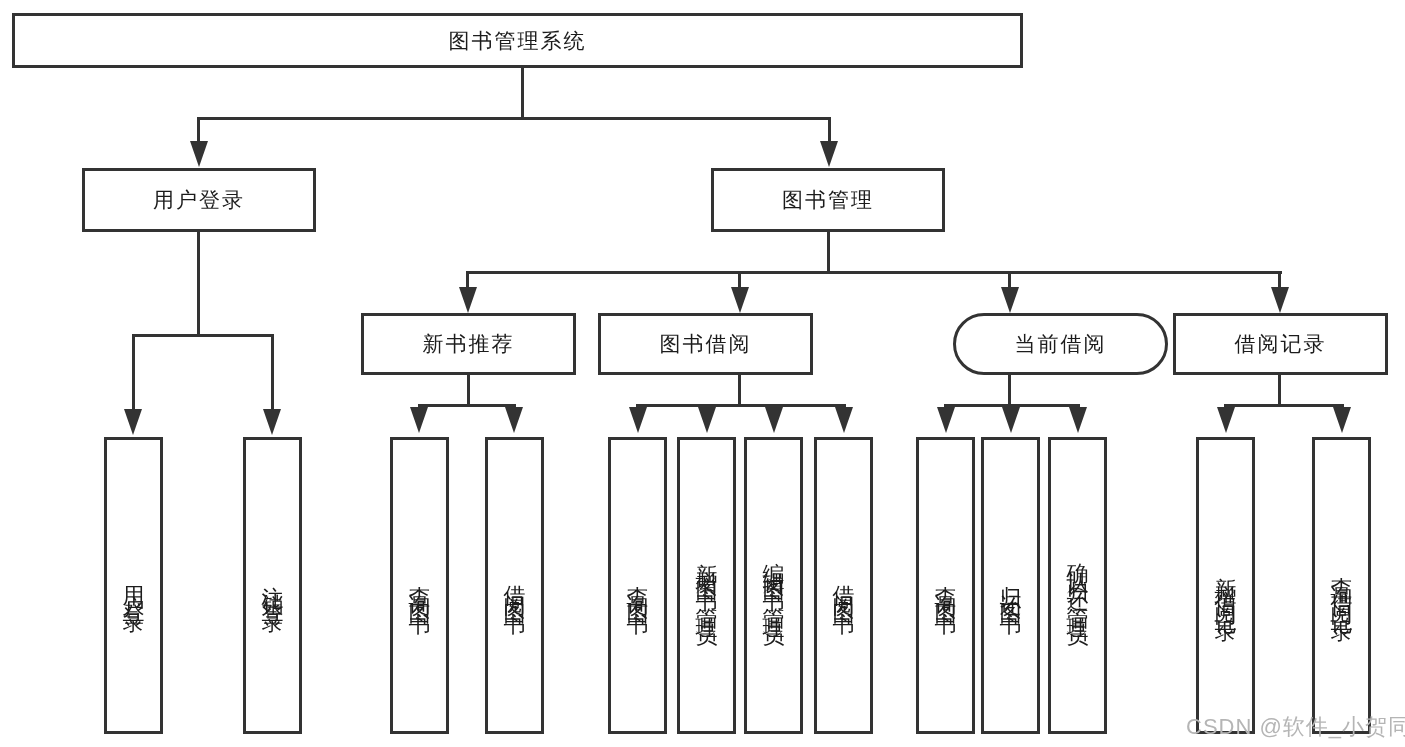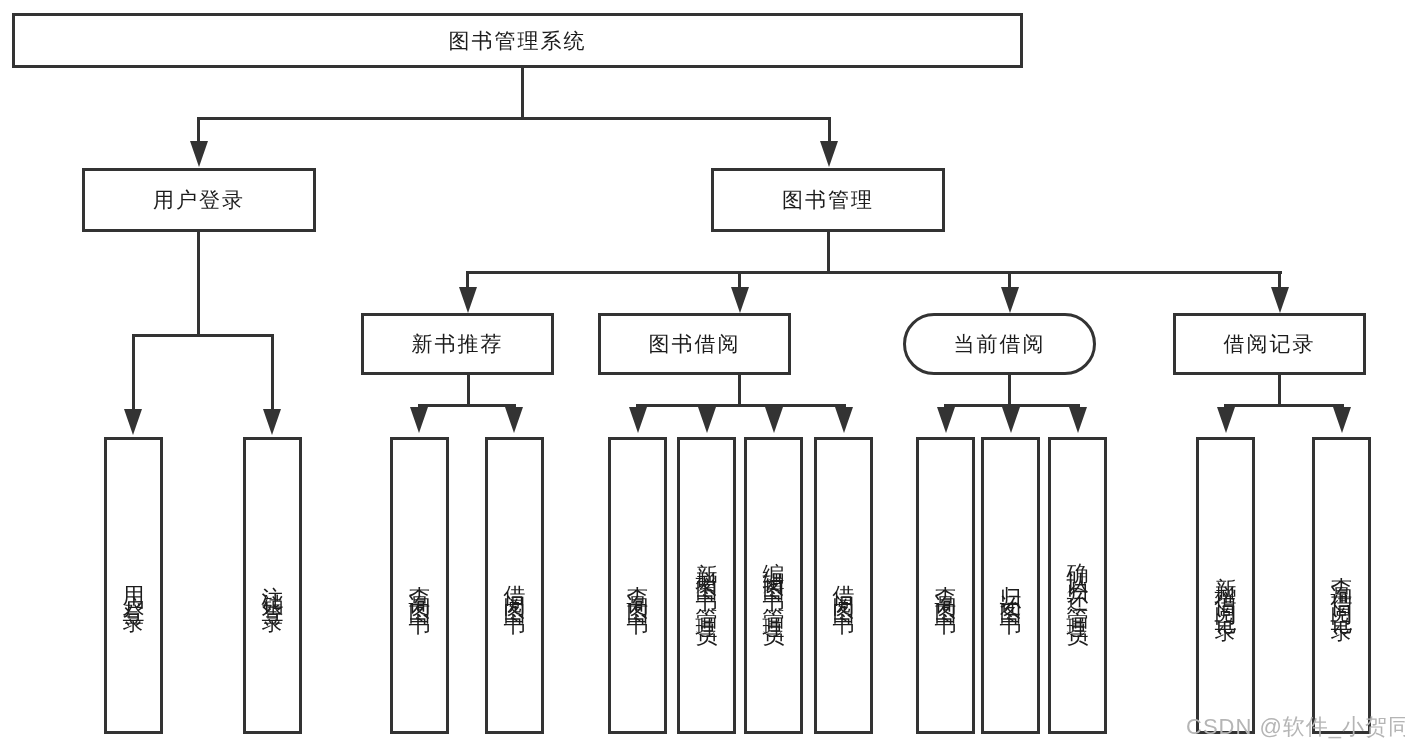--- a/index.html
+++ b/index.html
@@ -29,21 +29,21 @@
   .vlabel {
     writing-mode: vertical-rl;
     text-orientation: mixed;
     font-size: 22px;
     letter-spacing: 9px;
     line-height: 1;
     color: #1c1c1c;
   }
   .root  { left: 12px;  top: 13px;  width: 1011px; height: 55px; }
   .l2    { top: 168px; width: 234px; height: 64px; }
-  .l3    { top: 313px; width: 193px; height: 62px; }
+  .l3    { top: 313px; width: 215px; height: 62px; }
   .leaf  { top: 437px; width: 59px;  height: 297px; }
   .line {
     position: absolute;
     background: #333333;
   }
   .arrow {
     position: absolute;
     width: 0; height: 0;
     border-left: 9px solid transparent;
     border-right: 9px solid transparent;
@@ -100,21 +100,21 @@
   <div class="arrow" style="left:1001px; top:287px;"></div>
   <div class="line" style="left:1278px; top:271px; width:3px; height:18px;"></div>
   <div class="arrow" style="left:1271px; top:287px;"></div>
 
   <div class="box l3" style="left:361px;">
     <span class="hlabel">新书推荐</span>
   </div>
   <div class="box l3" style="left:598px;">
     <span class="hlabel">图书借阅</span>
   </div>
-  <div class="box l3" style="left:903px;border-radius:31px;">
+  <div class="box l3" style="left:953px;border-radius:31px;">
     <span class="hlabel">当前借阅</span>
   </div>
   <div class="box l3" style="left:1173px;">
     <span class="hlabel">借阅记录</span>
   </div>
 
   <div class="line" style="left:467px; top:375px; width:3px; height:31px;"></div>
   <div class="line" style="left:418px; top:404px; width:98px; height:3px;"></div>
   <div class="arrow" style="left:410px; top:407px;"></div>
   <div class="arrow" style="left:505px; top:407px;"></div>

